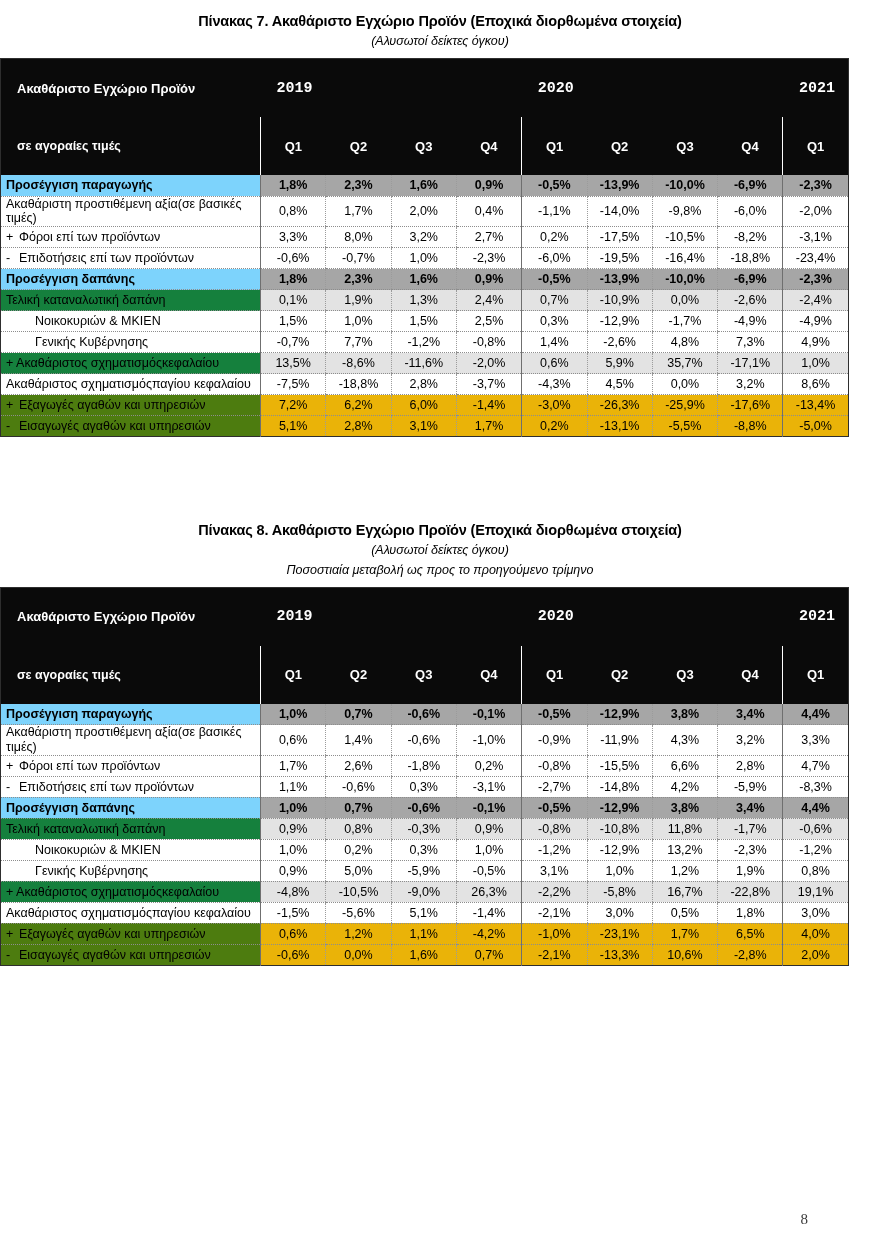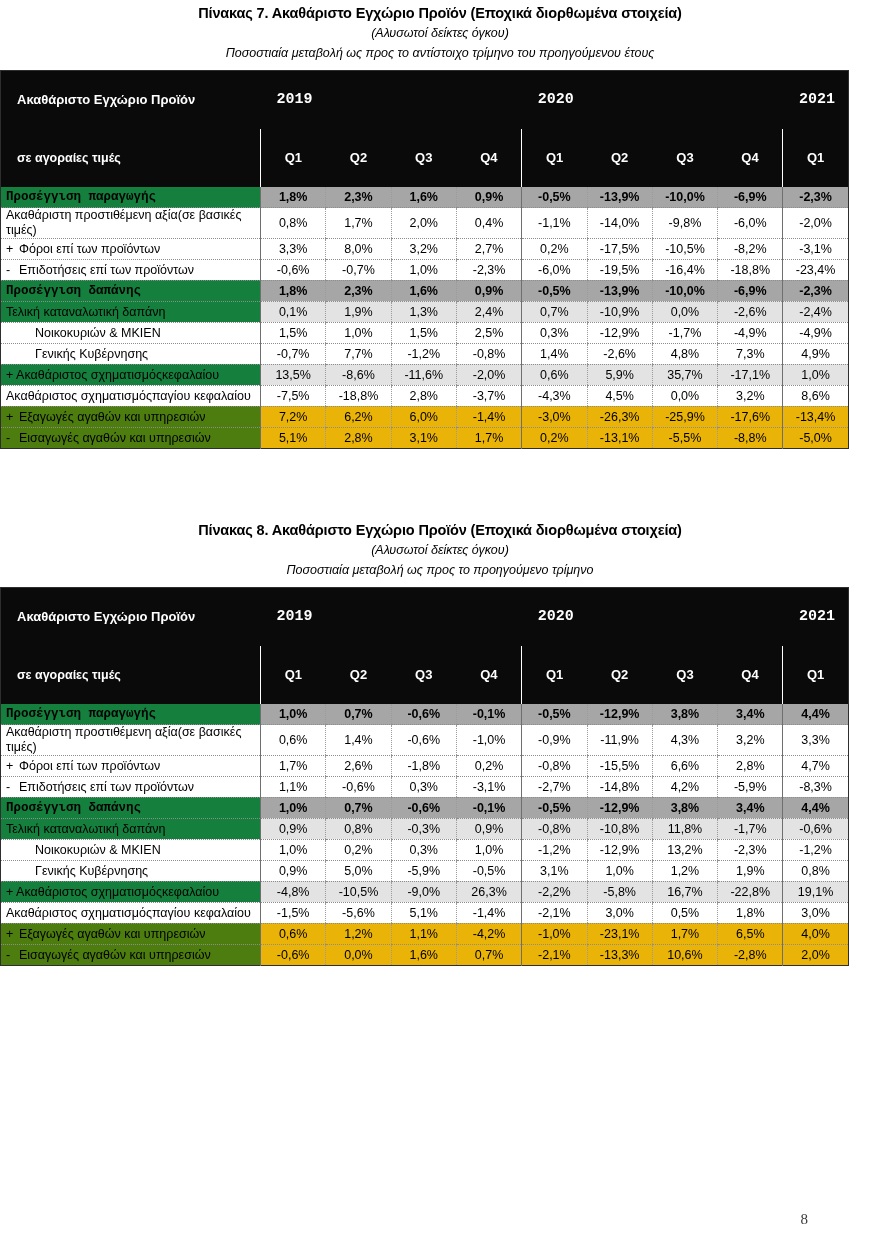--- a/index.html
+++ b/index.html
@@ -109,21 +109,21 @@
     line-height: 1.18;
   }
   td.val {
     text-align: center;
     border-left: 1px dotted #9b9b9b;
   }
   td.val.sep-strong { border-left: 1px solid #6f6f6f; }
 
   
   tr.r-dark td { background: #a6a6a6; font-weight: bold; border-bottom: 1px solid #7d7d7d; }
-  tr.r-dark td.lbl { background: #15803d; font-family: Liberation Mono, monospace; }
+  tr.r-dark td.lbl { background: #7dd3fc; }
   tr.r-light td { background: #e3e3e3; }
   tr.r-light td.lbl { background: #15803d; }
   tr.r-white td { background: #ffffff; }
   tr.r-valgrey td.val { background: #eab308; }
   tr.r-valgrey td.lbl { background: #4d7c0f; }
 
   tr.r-tall td { height: 36px; }
   tr.r-tall2 td { height: 42px; }
 
   .lbl-indent1 { padding-left: 34px !important; }
@@ -139,35 +139,34 @@
 
   .pagenum {
     position: absolute;
     right: 72px;
     bottom: 18px;
     font-family: "Liberation Serif", serif;
     font-size: 15px;
     color: #3b3b3b;
   }
 
-  .block-pos-1 { position: absolute; left: 0px; top: 4px; }
+  .block-pos-1 { position: absolute; left: 0px; top: 12px; }
   .block-pos-2 { position: absolute; left: 0px; top: 521px; }
   .titles-1 { margin-bottom: 8px; }
   .titles-2 { margin-bottom: 8px; }
 </style>
 </head>
 <body>
 
 <div class="page">
 
   <div class="table-block block-pos-1">
     <div class="titles titles-1">
       <div class="tbl-title">Πίνακας 7. Ακαθάριστο Εγχώριο Προϊόν (Εποχικά διορθωμένα στοιχεία)</div>
       <div class="tbl-sub1">(Αλυσωτοί δείκτες όγκου)</div>
-      <div class="tbl-sub2">Ποσοστιαία μεταβολή ως προς το αντίστοιχο τρίμηνο  του προηγούμενου έτους</div>
     </div>
     <table class="gdp">
       <colgroup>
         <col class="c-label">
           <col class="c-q">
           <col class="c-q">
           <col class="c-q">
           <col class="c-q">
         <col class="c-q">
           <col class="c-q">

